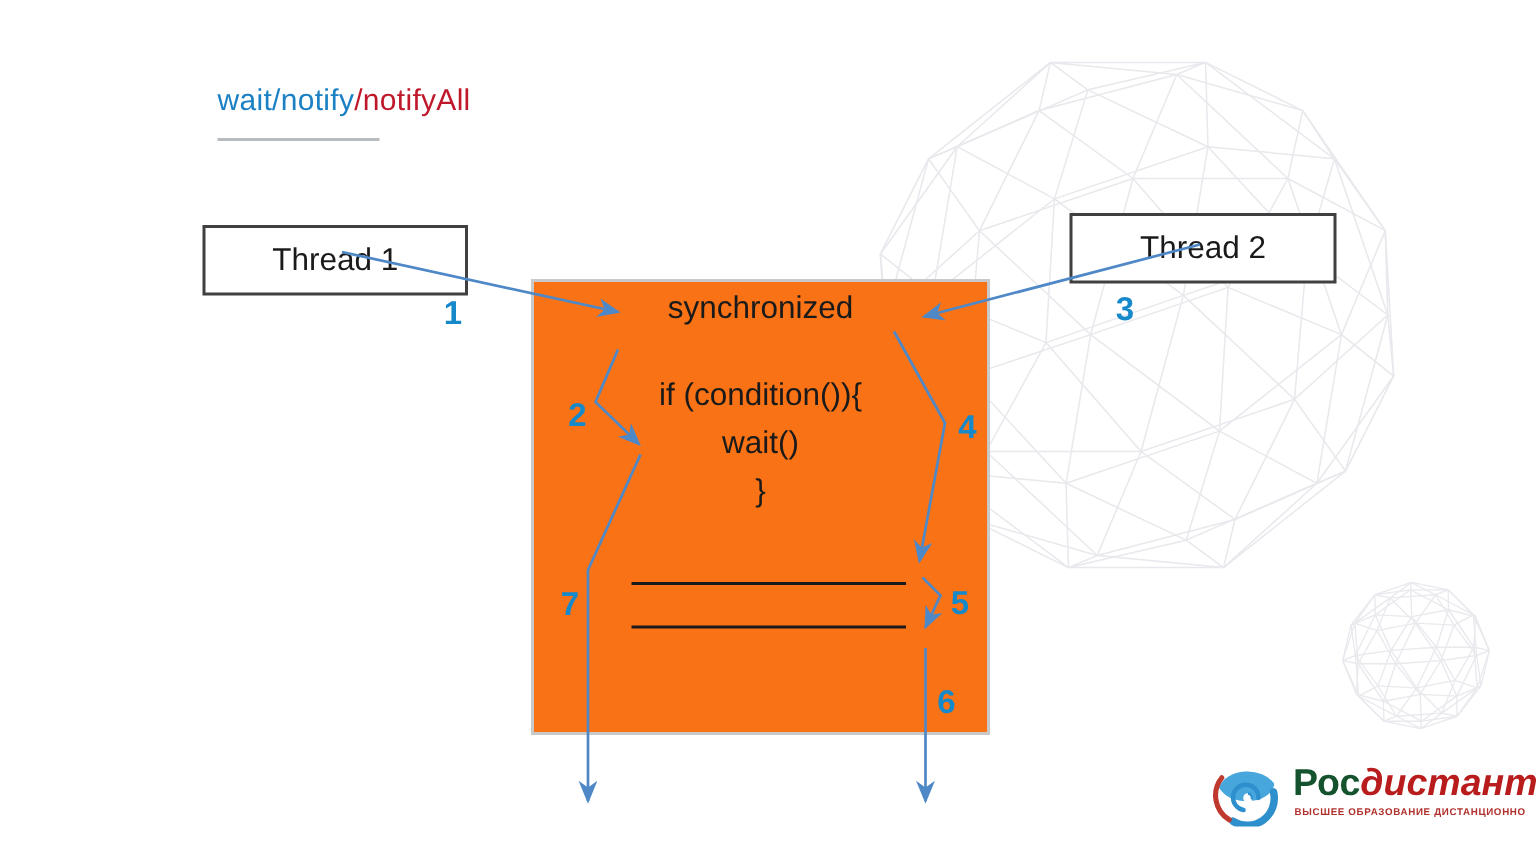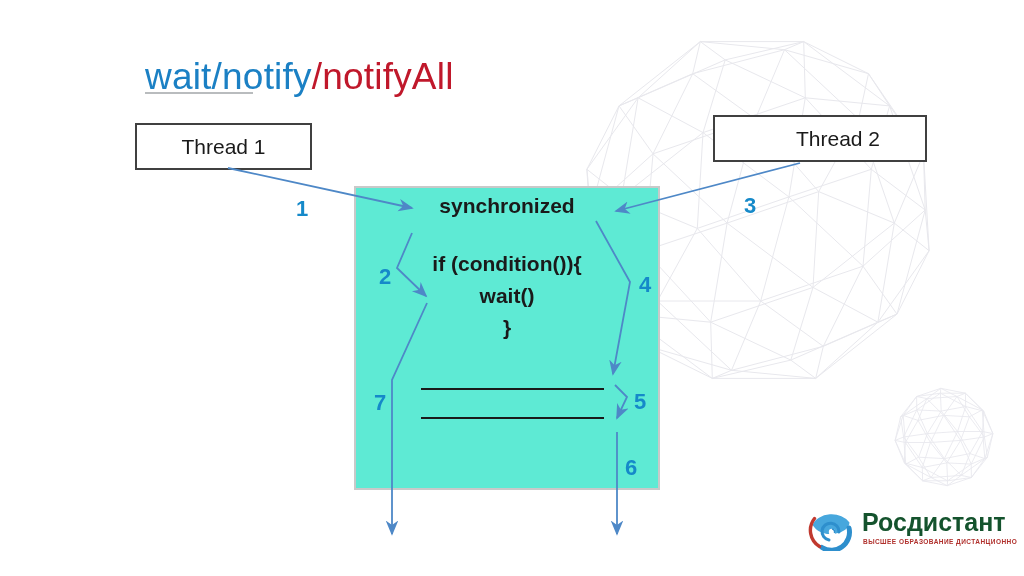--- a/index.html
+++ b/index.html
@@ -4,42 +4,42 @@
 <style>
   html,body{margin:0;padding:0;background:#ffffff;}
   #slide{
     position:relative;width:1024px;height:576px;background:#ffffff;
     overflow:hidden;font-family:"Liberation Sans",sans-serif;
   }
   svg.layer{position:absolute;left:0;top:0;pointer-events:none;}
 
   
   .title{
-    position:absolute;left:145px;top:56px;font-size:37px;letter-spacing:0.2px;
+    position:absolute;left:145px;top:56px;font-size:20px;letter-spacing:0.2px;
     white-space:nowrap;font-weight:400;
   }
   .title .t-blue{color:#1b80c4;}
   .title .t-red{color:#c0182b;}
   .title-underline{
     position:absolute;left:145px;top:92px;width:108px;height:2px;background:#b9bcbe;
   }
 
   
   .thread-box{
     position:absolute;background:#ffffff;border:2.5px solid #404040;
     display:flex;align-items:center;justify-content:center;
-    font-size:21px;color:#1a1a1a;
+    font-size:21px;color:#1a1a1a;margin-top:27px;
   }
   #thread1{left:135px;top:123px;width:173px;height:43px;}
-  #thread2{left:713px;top:115px;width:174px;height:43px;padding-left:36px;}
+  #thread2{left:713px;top:115px;width:174px;height:43px;}
 
   
   .monitor-box{
     position:absolute;left:354px;top:186px;width:302px;height:300px;
-    background:#5eead4;border:2px solid #c9c9c9;font-weight:bold;
+    background:#f97316;border:2px solid #c9c9c9;
   }
   .mline{
     position:absolute;left:0;width:100%;text-align:center;
     font-size:21px;color:#1a1a1a;white-space:pre;
   }
   .mline.keyword{top:6px;}
   .mline.cond-open{top:64px;}
   .mline.wait-call{top:96px;}
   .mline.cond-close{top:128px;}
   .mline.notify-call{top:250px;}
@@ -60,21 +60,21 @@
   #step4{left:632px;top:272px;}
   #step5{left:627px;top:389px;}
   #step6{left:618px;top:455px;}
   #step7{left:367px;top:390px;}
 
   
   .logo{position:absolute;left:808px;top:502px;width:196px;height:56px;}
   .logo-globe{position:absolute;left:0;top:3px;width:46px;height:46px;}
   .logo-text{position:absolute;left:54px;top:6px;font-size:25px;font-weight:bold;white-space:nowrap;}
   .logo-text .b1{color:#14532d;}
-  .logo-text .b2{color:#14532d;}
+  .logo-text .b2{color:#b91c1c;font-style:italic;}
   .logo-tagline{
     position:absolute;left:55px;top:36px;font-size:6.5px;letter-spacing:0.45px;
     color:#b0302c;font-weight:bold;white-space:nowrap;
   }
 </style>
 </head>
 <body>
 
 <div id="slide">
 

